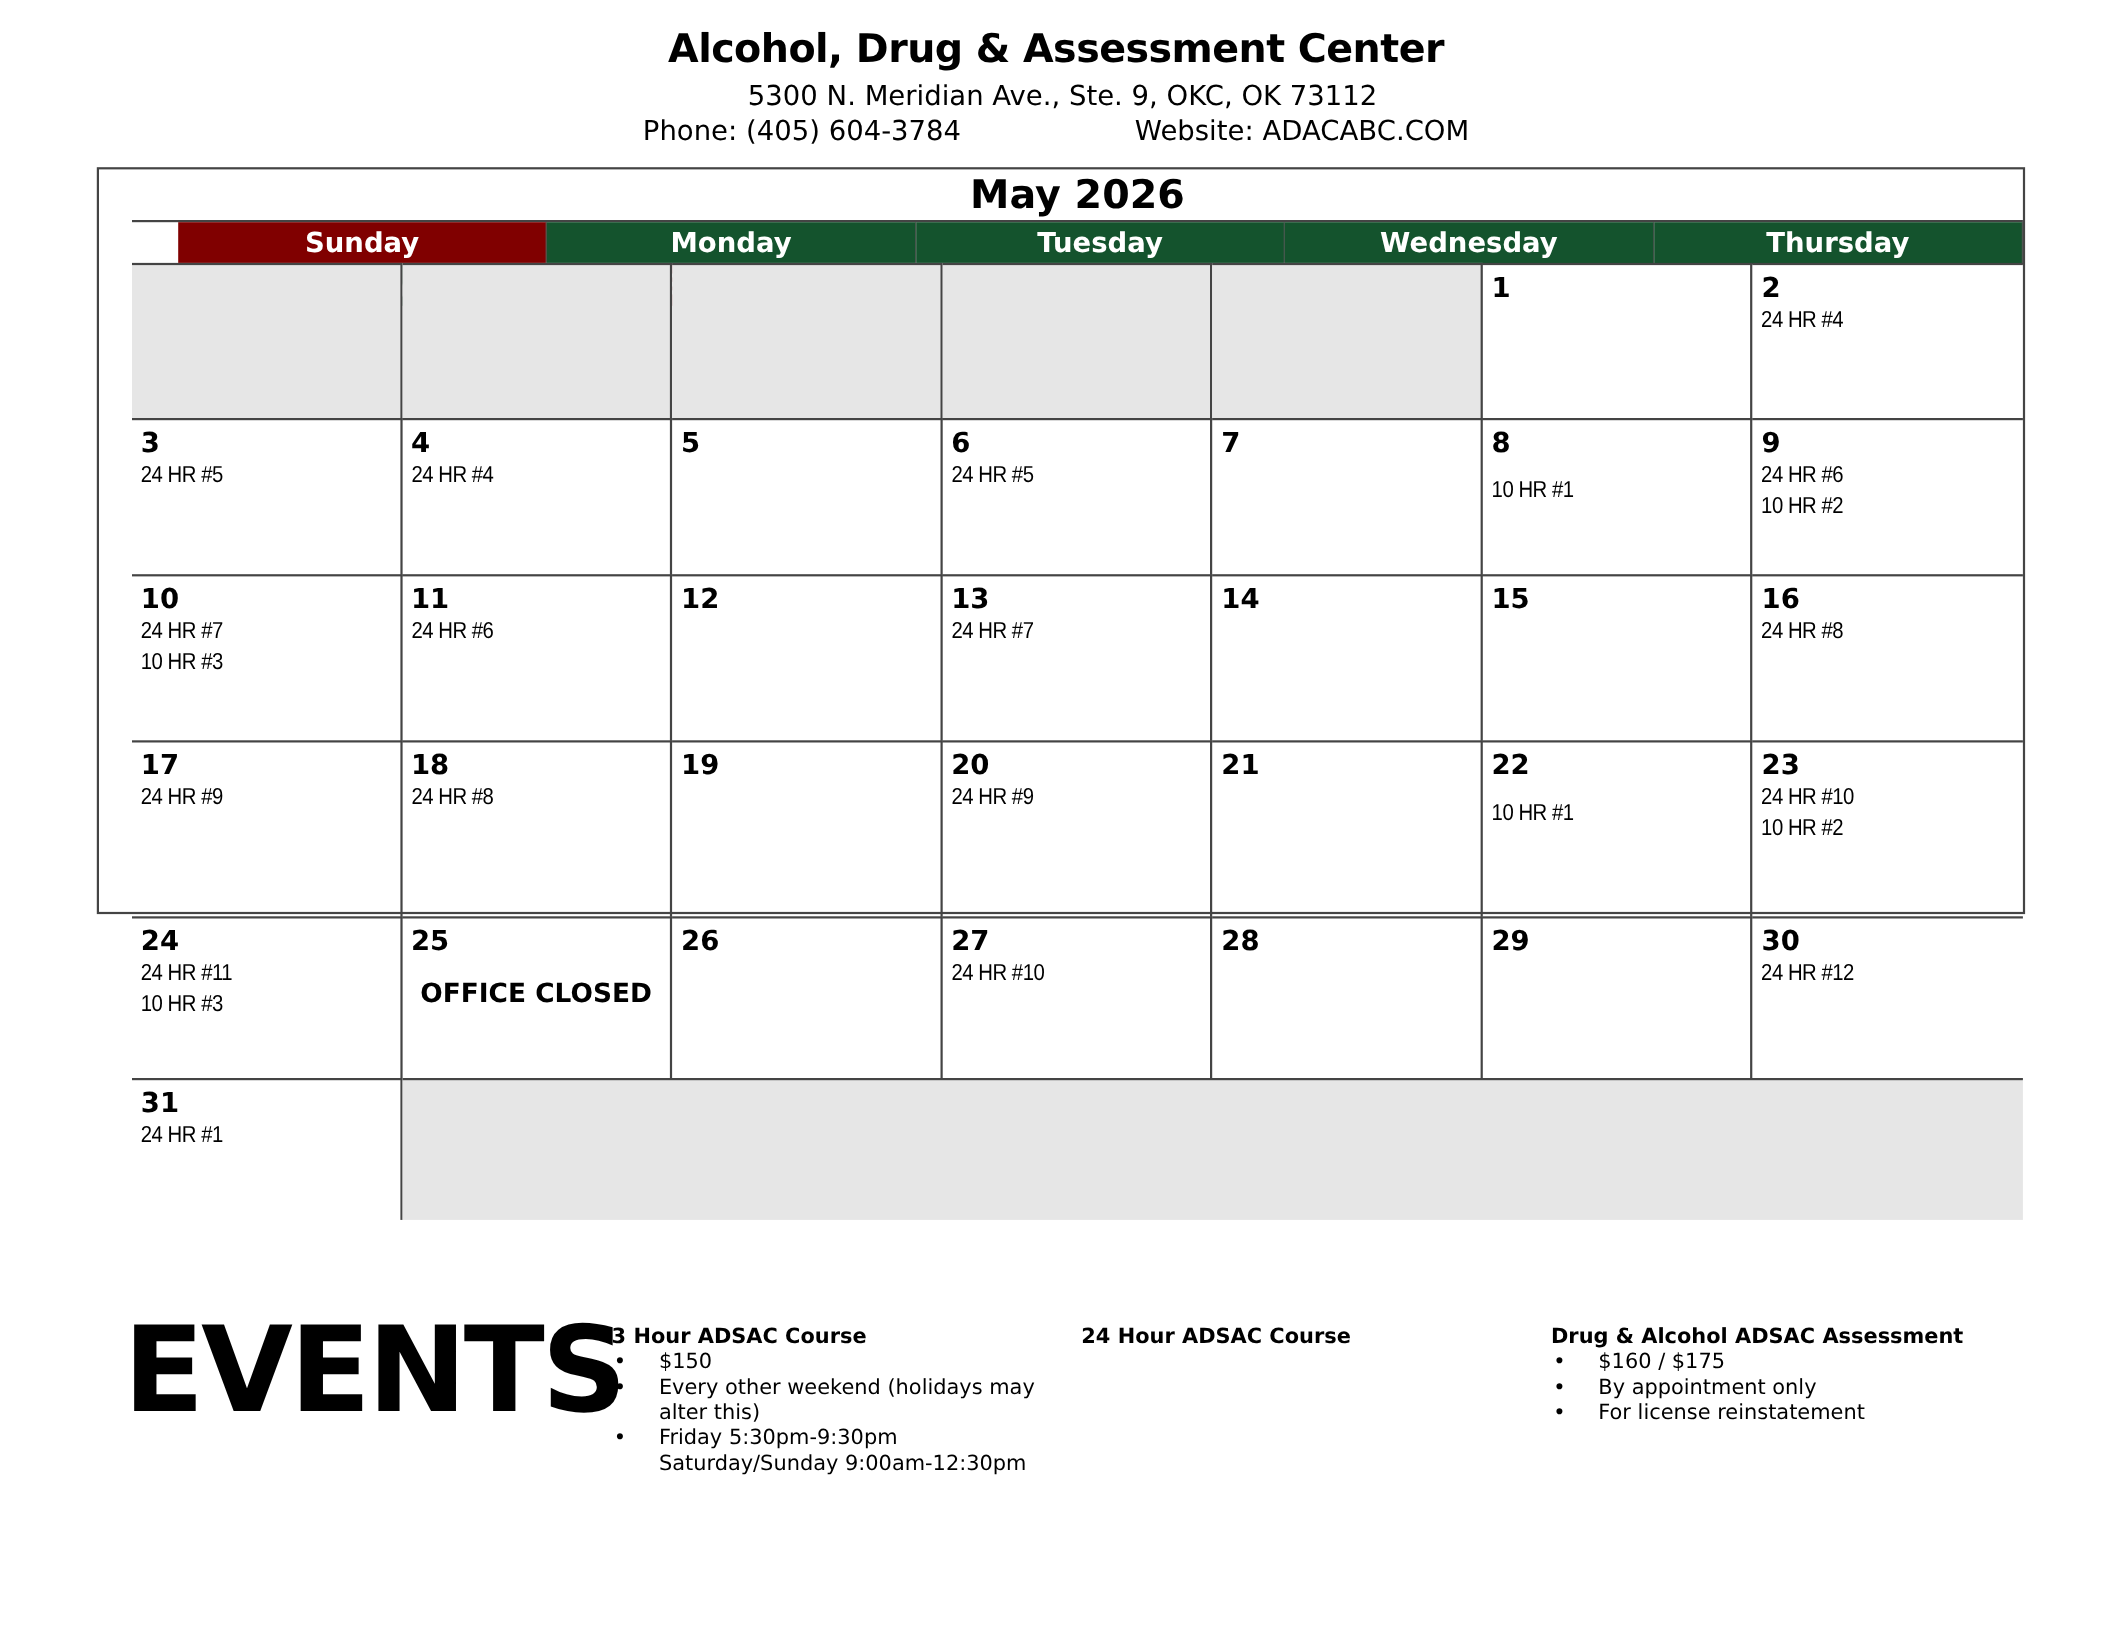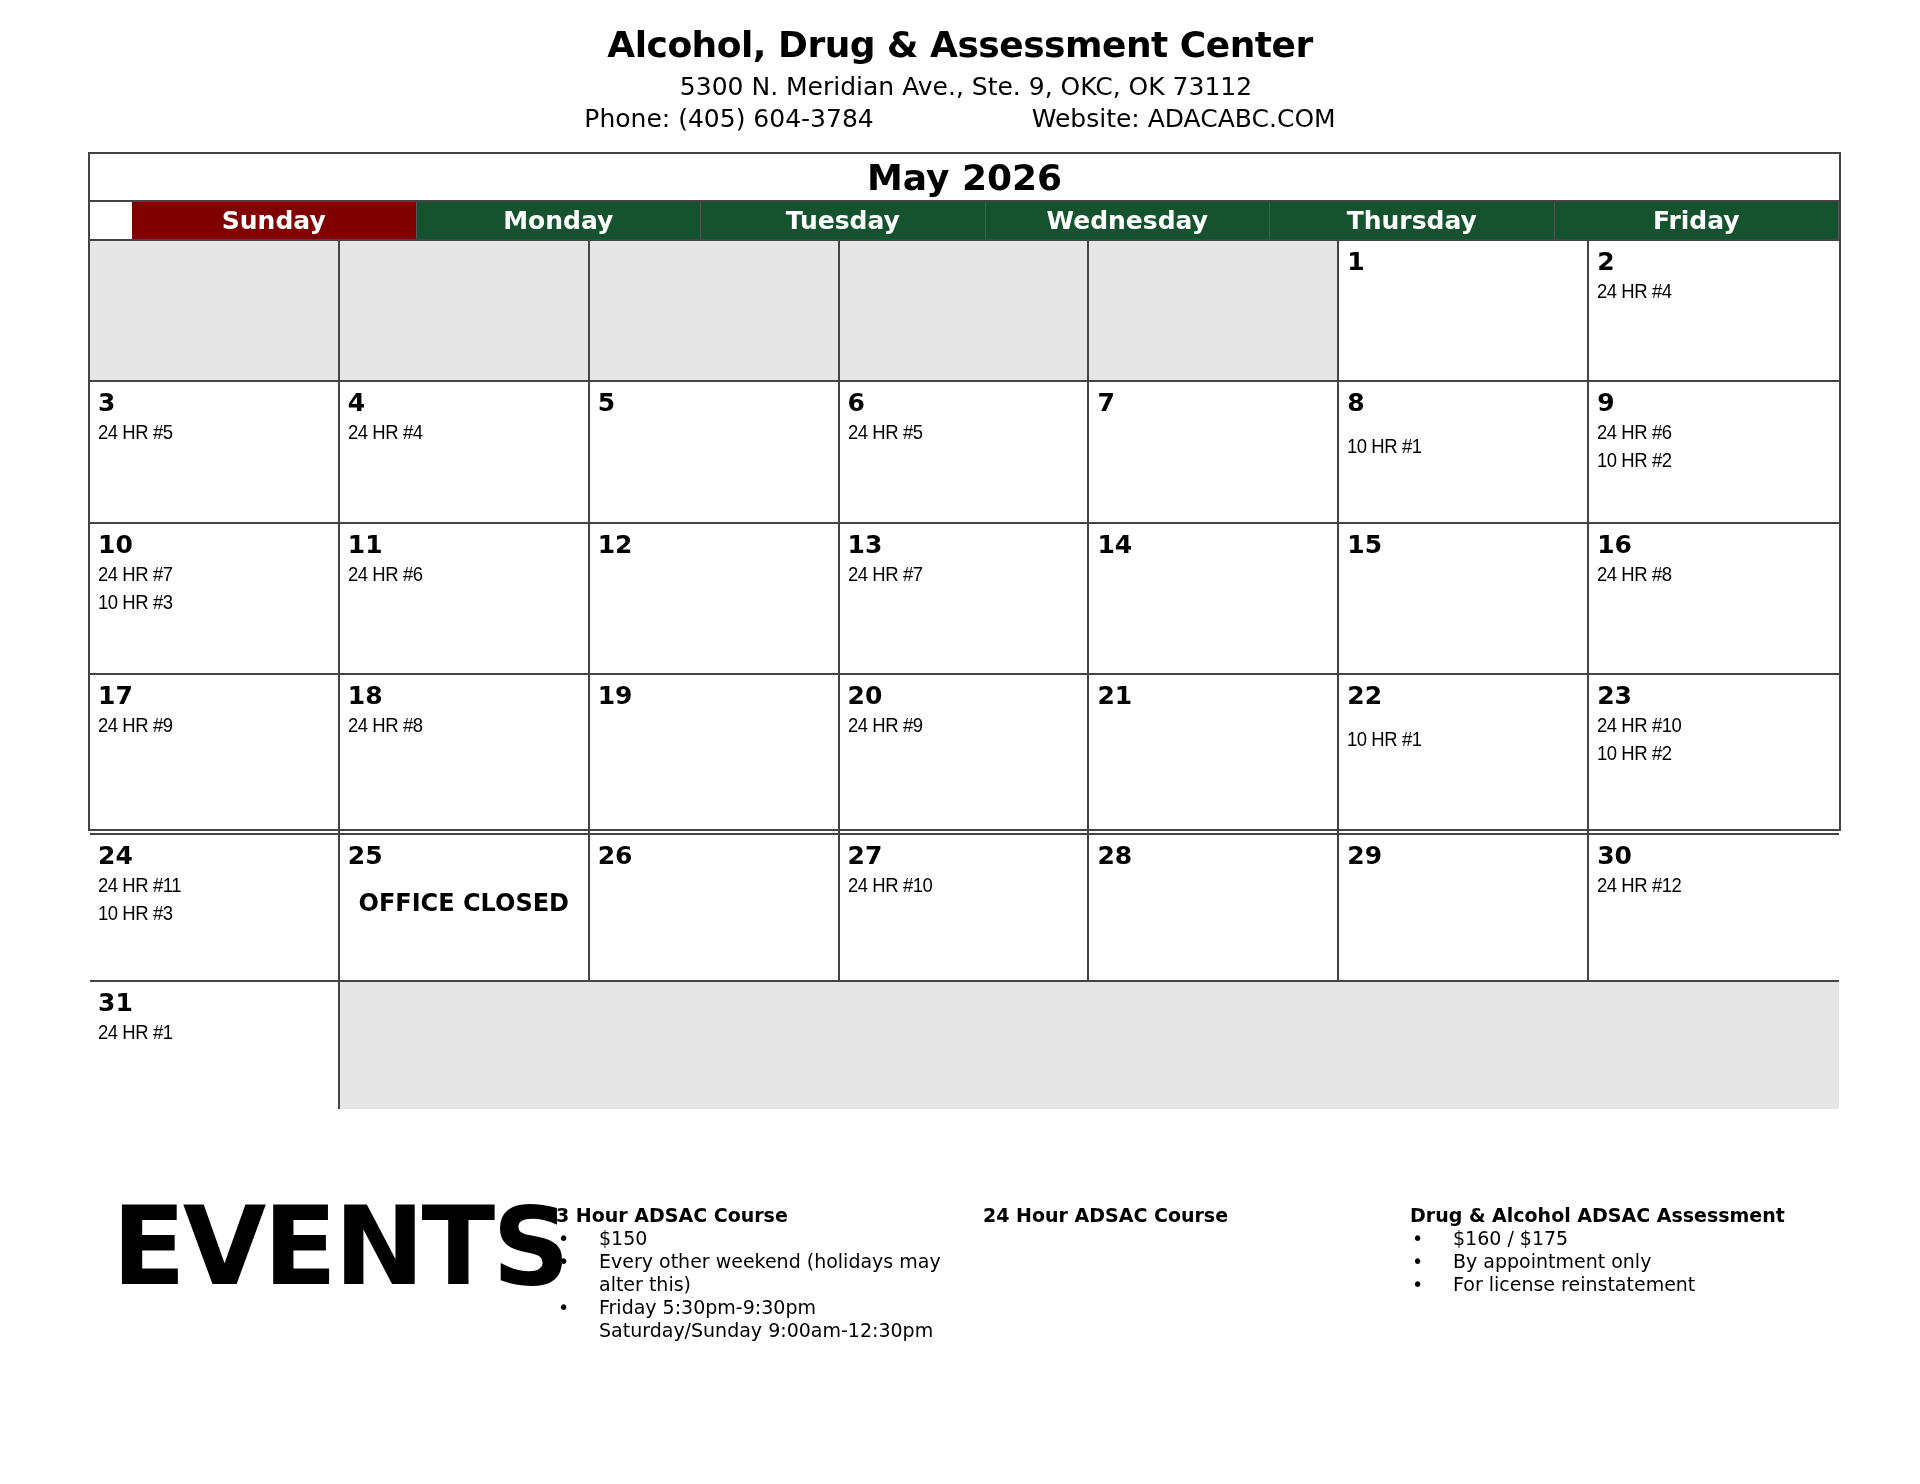--- a/index.html
+++ b/index.html
@@ -7,24 +7,24 @@
   body { position: relative; font-family: "DejaVu Sans", sans-serif; color: #000; }
 
   .org { position: absolute; left: 0; width: 1920px; text-align: center; }
   .org-name { top: 24px; font-size: 36px; font-weight: bold; letter-spacing: -0.5px; }
   .org-addr { top: 72px; font-size: 25px; padding-left: 12px; }
   .org-contact { top: 104px; font-size: 25px; }
   .org-contact span { display: inline-block; }
   .org-contact .phone { margin-right: 150px; }
 
   .calendar { position: absolute; left: 88px; top: 152px; width: 1753px; height: 679px;
-              border: 2px solid #444; }
+              border: 2px solid #444; padding-left: 30px; }
   .month-title { height: 48px; text-align: center; font-size: 36px; font-weight: bold;
                  line-height: 48px; border-bottom: 2px solid #444; }
-  .dow-row { display: grid; grid-template-columns: repeat(6, 1fr); height: 37px; margin-left: 42px; }
+  .dow-row { display: grid; grid-template-columns: repeat(5, 1fr); height: 37px; margin-left: 42px; }
   .dow { color: #fff; background: #14532d; text-align: center; font-weight: bold; font-size: 25px;
          line-height: 38px; border-right: 1px solid #555; }
   .dow.weekend { background: #800000; }
   .dow:last-child { border-right: none; }
 
   .weeks { display: grid; grid-template-columns: repeat(7, 1fr); }
   .cell { border-right: 2px solid #444; border-top: 2px solid #444; padding: 6px 8px 0 8px;
           position: relative; overflow: hidden; }
   .cell.last-col { border-right: none; }
   .cell.blank { background: #e6e6e6; }

